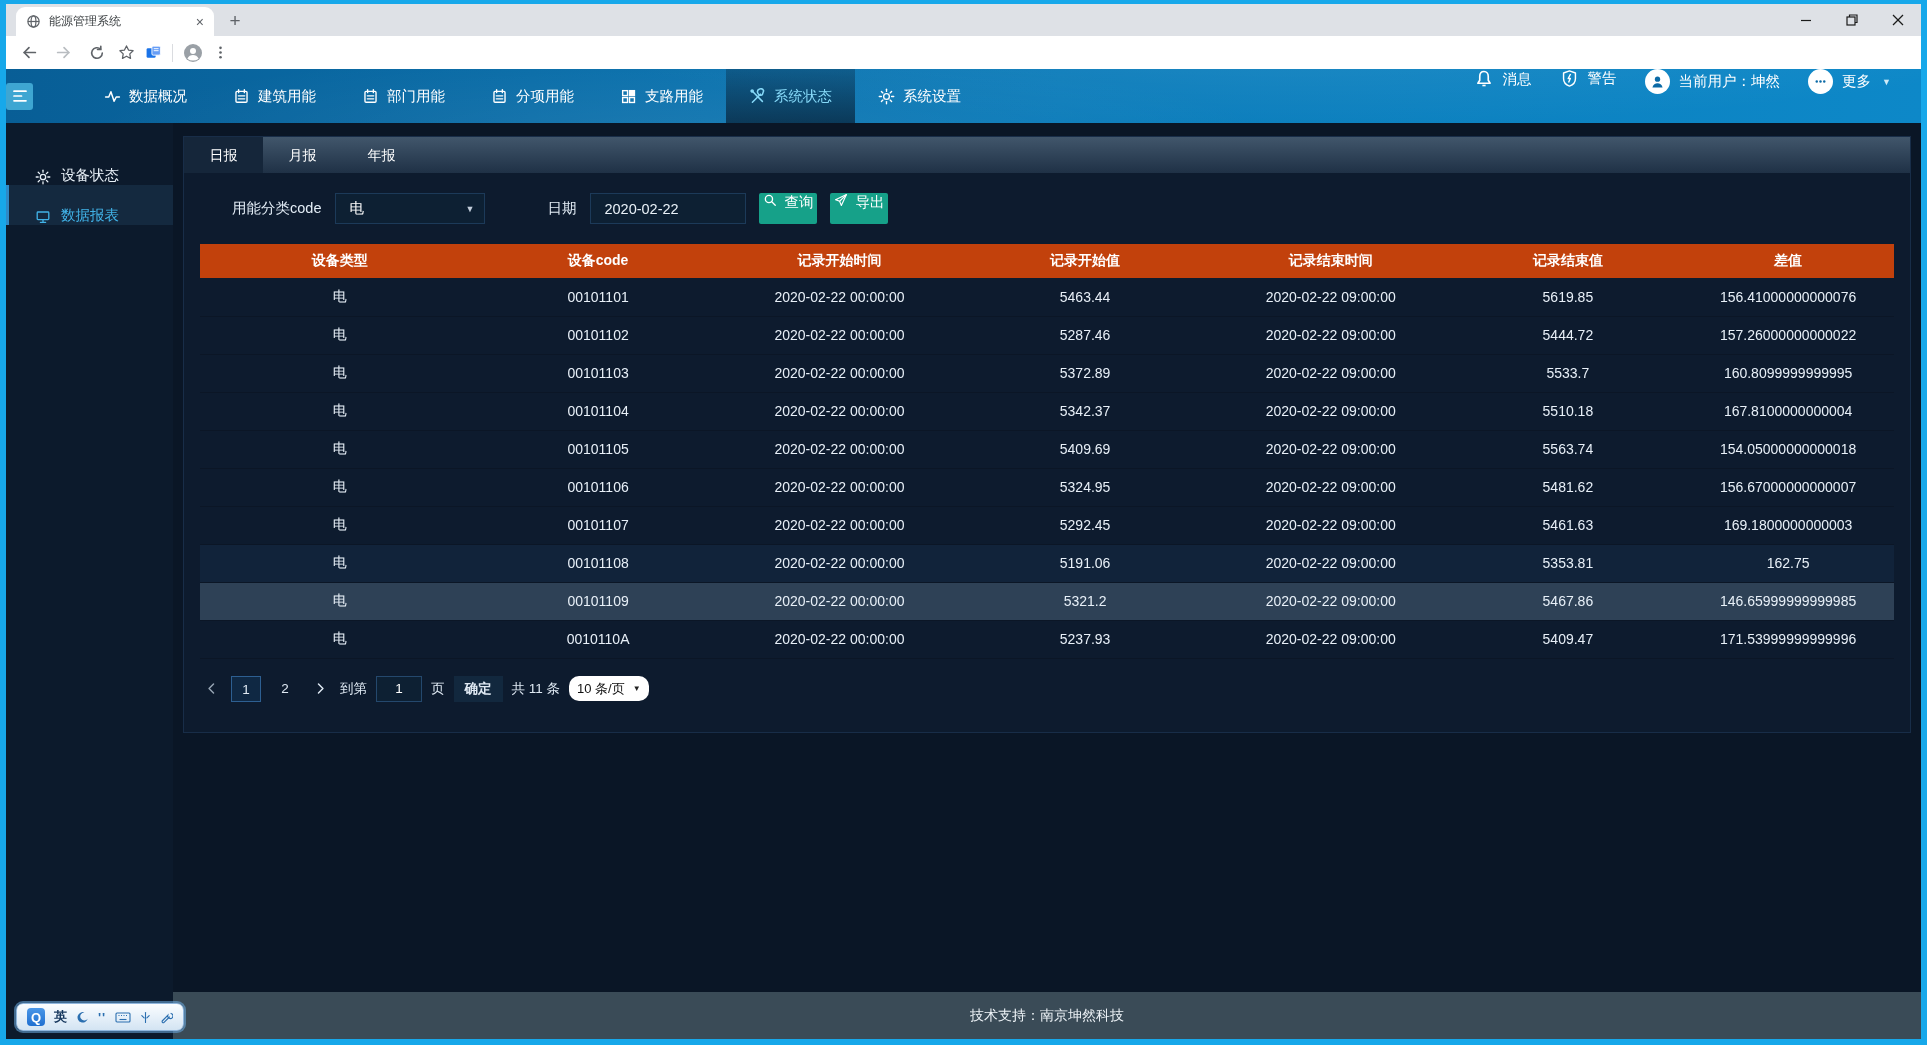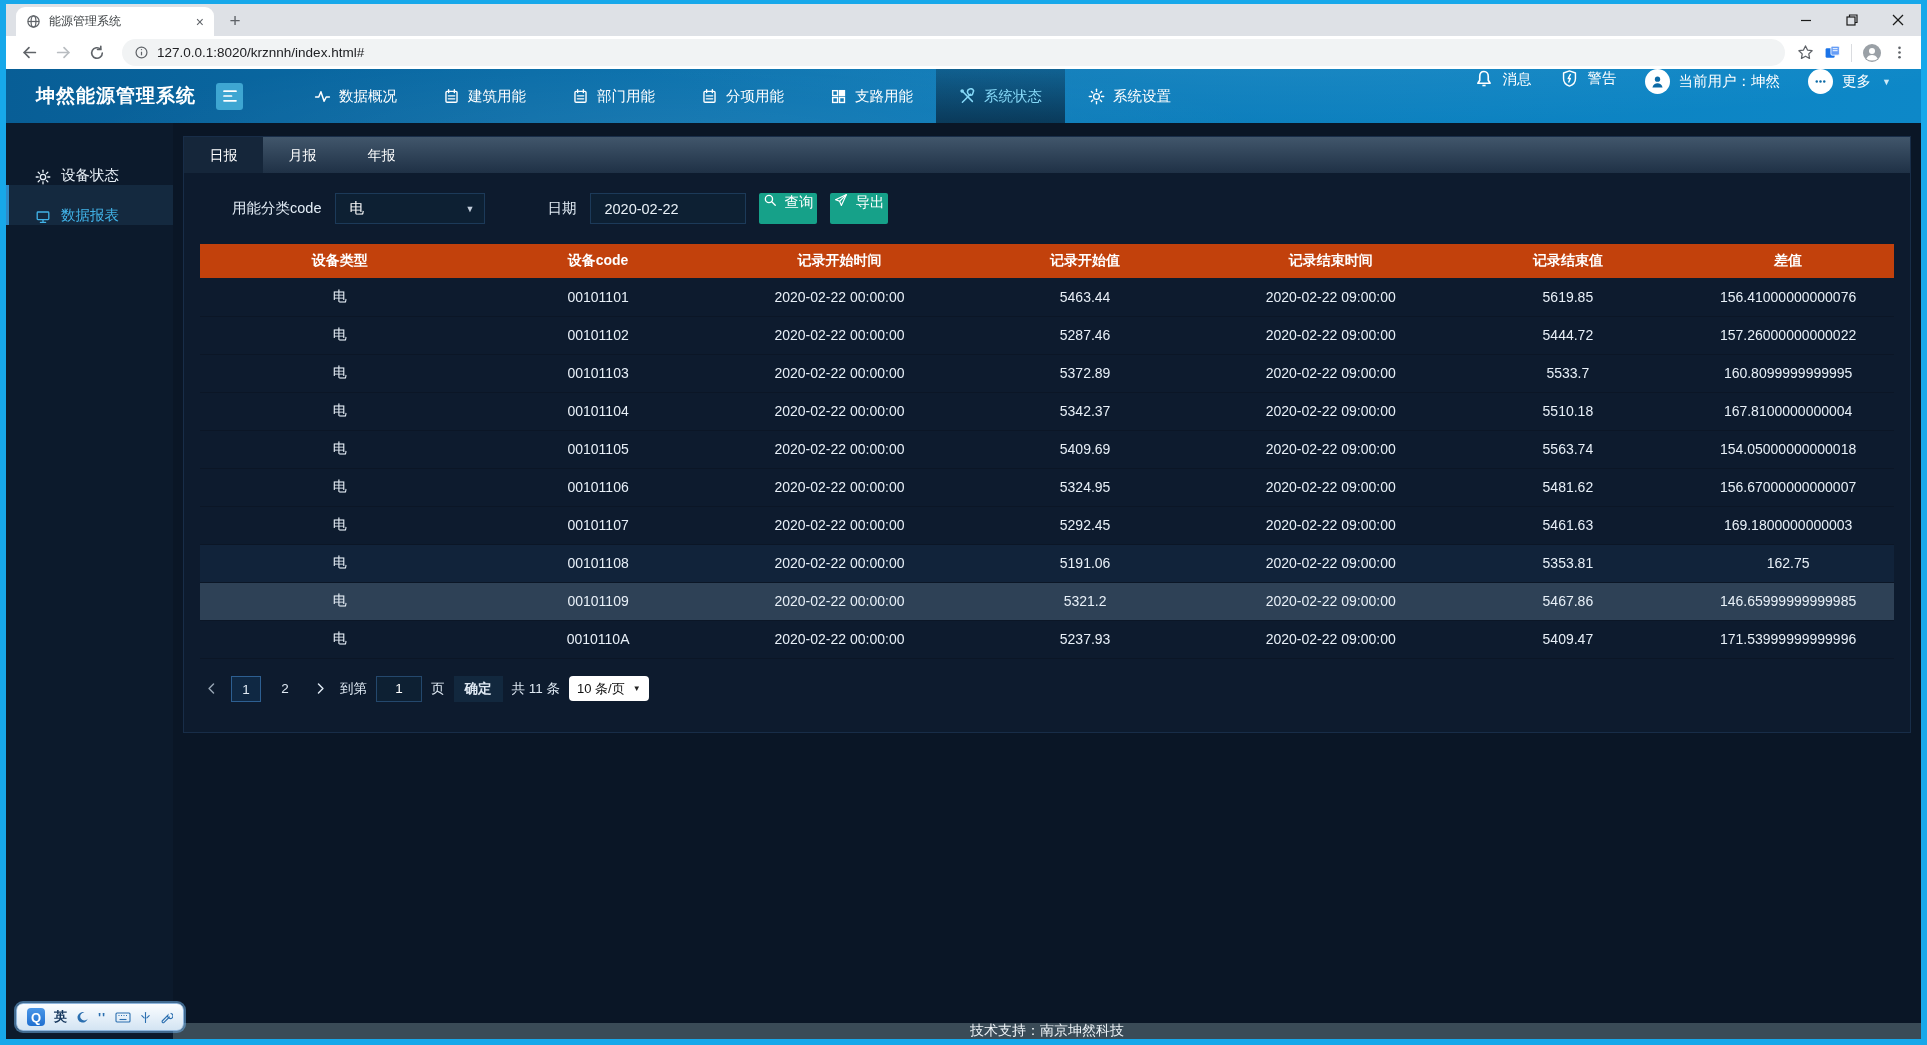--- a/index.html
+++ b/index.html
@@ -79,24 +79,24 @@
   th:nth-child(6),td:nth-child(6){width:13.5%}
   th:nth-child(7),td:nth-child(7){width:12.5%}
 
   
   .pagination{display:flex;align-items:center;gap:9px;margin:17px 16px 0 16px;color:#dfe9f3;font-size:13.5px}
   .pg-arrow{width:22px;height:26px;display:flex;align-items:center;justify-content:center}
   .pg-num{min-width:30px;height:26px;line-height:26px;text-align:center}
   .pg-num.active{background:#0f2843;border:1px solid #2d5f91}
   .goto-input{width:46px;height:26px;background:#0d2033;border:1px solid #24486d;color:#fff;text-align:center;font-size:13.5px;font-family:inherit}
   .pg-confirm{height:26px;padding:0 11px;background:#12283e;font-weight:bold;display:flex;align-items:center}
-  .pagesize{background:#fff;color:#111;height:25px;display:flex;align-items:center;gap:8px;padding:0 8px;border-radius:4px;font-size:13px}
+  .pagesize{background:#fff;color:#111;height:25px;display:flex;align-items:center;gap:8px;padding:0 8px;border-radius:10px;font-size:13px}
   .pagesize .sel-caret{font-size:8px;color:#222}
 
-  .footer{height:16px;flex:none;background:#3a4b57;color:#eef3f7;font-size:14px;display:flex;align-items:center;justify-content:center}
+  .footer{height:47px;flex:none;background:#3a4b57;color:#eef3f7;font-size:14px;display:flex;align-items:center;justify-content:center}
 
   
   .ime-bar{position:absolute;left:10px;bottom:8px;height:28px;border-radius:7px;display:flex;align-items:center;gap:9px;padding:0 10px;
     background:linear-gradient(180deg,#fafdff,#d3e4f3);border:1px solid #8fb6dd;box-shadow:0 0 0 2px rgba(110,175,230,.55);z-index:9}
   .ime-q{width:18px;height:18px;border-radius:4px;background:linear-gradient(180deg,#4a97e8,#1f6fd0);color:#fff;font-weight:bold;font-size:13px;display:flex;align-items:center;justify-content:center}
   .ime-lang{font-size:13px;font-weight:bold;color:#15365c}
   .ime-quote{font-size:13px;font-weight:bold;color:#2b6fb0;letter-spacing:1px}
   .ic{display:block}
 </style>
 </head>
@@ -150,30 +150,20 @@
         <line x1="2.5" y1="8" x2="13" y2="8"></line>
           <polyline points="8.5,3.5 13,8 8.5,12.5"></polyline>
       </svg>
     </div>
     <div class="tbtn">
       <svg class="ic" width="16" height="16" viewBox="0 0 16 16" fill="none" stroke="#5f6368" stroke-width="1.6" stroke-linecap="round">
         <path d="M13.3 8 A5.3 5.3 0 1 1 11.6 4.1"></path>
           <polyline points="11.8,1.2 11.8,4.5 8.5,4.5"></polyline>
       </svg>
     </div>
-    <div class="addressbar">
-      <span>
-        <svg class="ic" width="15" height="15" viewBox="0 0 16 16" fill="none" stroke="#5f6368" stroke-width="1.3">
-          <circle cx="8" cy="8" r="5.8"></circle>
-            <line x1="8" y1="7.2" x2="8" y2="11"></line>
-            <circle cx="8" cy="4.9" r="0.7" fill="#5f6368" stroke="none"></circle>
-        </svg>
-      </span>
-      <span class="url">127.0.0.1:8020/krznnh/index.html#</span>
-    </div>
     <div class="toolbar-right">
       <span>
         <svg class="ic" width="17" height="17" viewBox="0 0 16 16" fill="none" stroke="#5f6368" stroke-width="1.2" stroke-linejoin="round">
           <path d="M8 1.8 L9.9 5.7 L14.2 6.3 L11.1 9.3 L11.8 13.6 L8 11.5 L4.2 13.6 L4.9 9.3 L1.8 6.3 L6.1 5.7 Z"></path>
         </svg>
       </span>
       <span>
         <svg class="ic" width="17" height="17" viewBox="0 0 16 16">
           <rect x="1.5" y="4" width="8.5" height="9" rx="1.2" fill="#1a73e8"></rect>
           <rect x="6.5" y="2" width="8" height="8.5" rx="1.2" fill="#669df6" stroke="#fff" stroke-width="0.8"></rect>
@@ -193,21 +183,20 @@
         <svg class="ic" width="15" height="15" viewBox="0 0 16 16" fill="#5f6368">
           <circle cx="8" cy="3" r="1.4"></circle>
             <circle cx="8" cy="8" r="1.4"></circle>
             <circle cx="8" cy="13" r="1.4"></circle>
         </svg>
       </span>
     </div>
   </div>
 
   <header class="navbar">
-    <div class="brand">坤然能源管理系统</div>
     <div class="nav-toggle">
       <svg class="ic" width="16" height="14" viewBox="0 0 16 14" stroke="#fff" stroke-width="1.7" stroke-linecap="round">
         <line x1="2" y1="2.2" x2="14" y2="2.2"></line>
           <line x1="2" y1="7" x2="9.5" y2="7"></line>
           <line x1="2" y1="11.8" x2="14" y2="11.8"></line>
       </svg>
     </div>
     <nav class="nav-menu">
       <div class="nav-item">
         <span>

